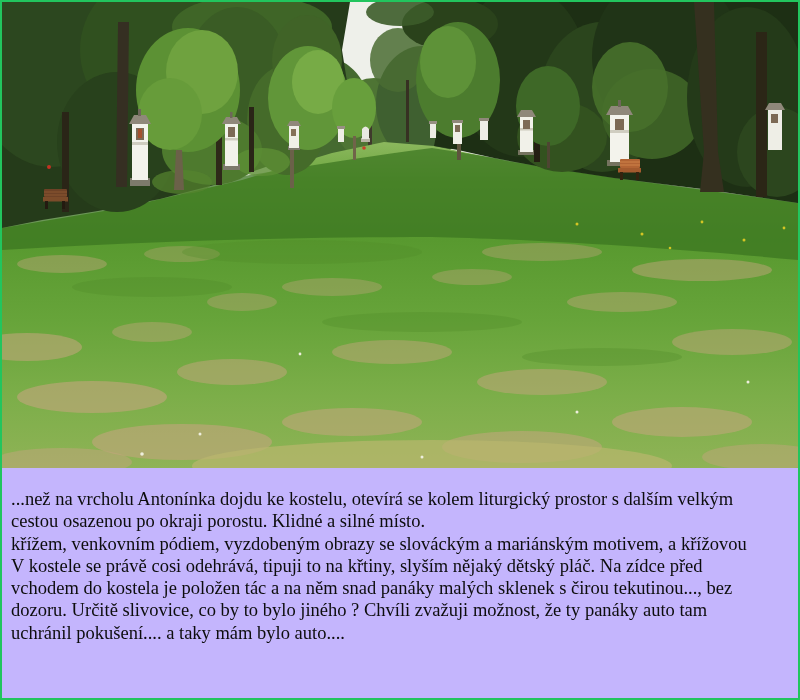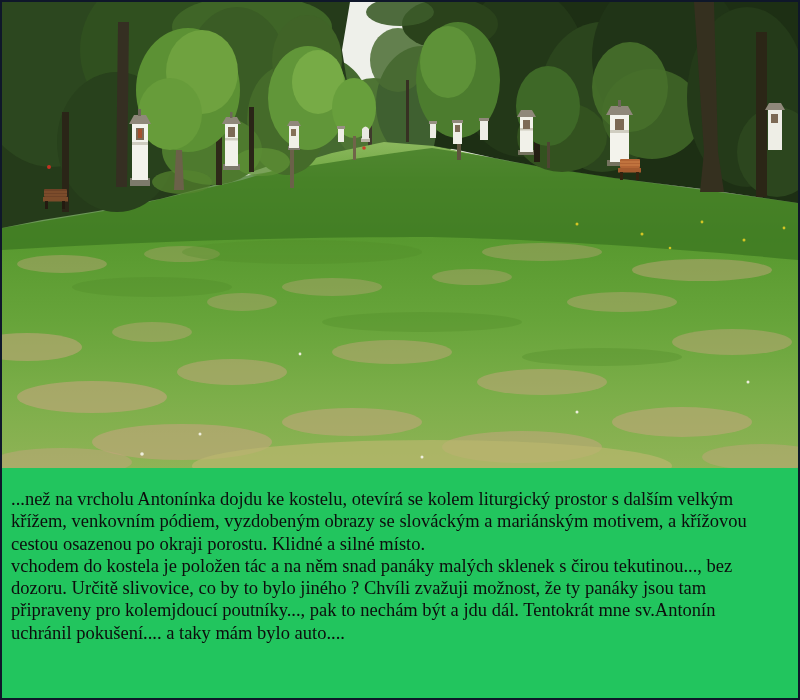--- a/index.html
+++ b/index.html
@@ -1,20 +1,20 @@
 <!DOCTYPE html>
 <html><head>
 <meta charset="utf-8">
 <style>
   html,body { margin:0; padding:0; background:#ffffff; }
   .page {
     box-sizing:border-box;
     width:800px; height:700px;
-    border:2px solid #0f172a;
-    background:#22c55e;
+    border:2px solid #22c55e;
+    background:#c4b5fd;
     overflow:hidden;
     position:relative;
   }
   figure.photo { margin:0; padding:0; width:796px; height:466px; line-height:0; display:block; }
   figure.photo svg { display:block; }
   .article {
     padding:20px 8px 0 9px;
     font-family:"Liberation Serif","DejaVu Serif",serif;
     font-size:18.5px;
     line-height:22.3px;
@@ -242,24 +242,24 @@
       </g>
 
       <circle cx="47" cy="165" r="2" fill="#c23222"></circle>
       <circle cx="362" cy="146" r="1.8" fill="#c8402a"></circle>
     </svg>
   </figure>
 
   <div class="article">
     <p class="para" style="margin:0">
       <span class="line">...než na vrcholu Antonínka dojdu ke kostelu, otevírá se kolem liturgický prostor s dalším velkým</span>
+      <span class="line">cestou osazenou po okraji porostu. Klidné a silné místo.</span>
       <span class="line">křížem, venkovním pódiem, vyzdobeným obrazy se slováckým a mariánským motivem, a křížovou</span>
-      <span class="line">cestou osazenou po okraji porostu. Klidné a silné místo.</span>
     </p>
     <p class="para" style="margin:0">
+      <span class="line">V kostele se právě cosi odehrává, tipuji to na křtiny, slyším nějaký dětský pláč. Na zídce před</span>
       <span class="line">vchodem do kostela je položen tác a na něm snad panáky malých sklenek s čirou tekutinou..., bez</span>
-      <span class="line">dozoru. Určitě slivovice, co by to bylo jiného ? Chvíli zvažuji možnost, že ty panáky jsou tam</span>
-      <span class="line">připraveny pro kolemjdoucí poutníky..., pak to nechám být a jdu dál. Tentokrát mne sv.Antonín</span>
+      <span class="line">dozoru. Určitě slivovice, co by to bylo jiného ? Chvíli zvažuji možnost, že ty panáky auto tam</span>
       <span class="line">uchránil pokušení.... a taky mám bylo auto....</span>
     </p>
   </div>
 
 </div>
 
 </body></html>

